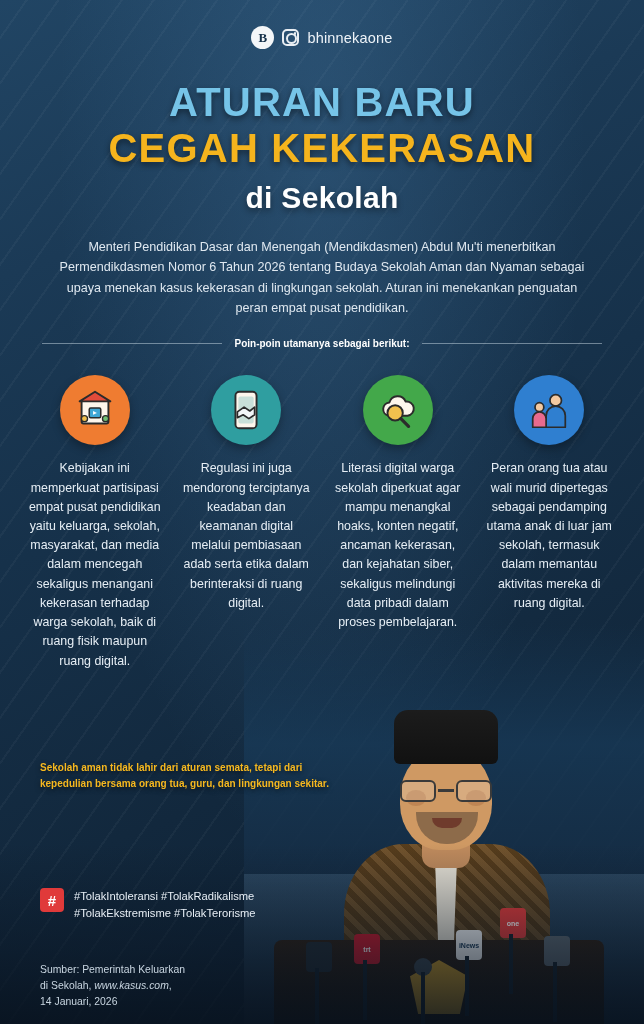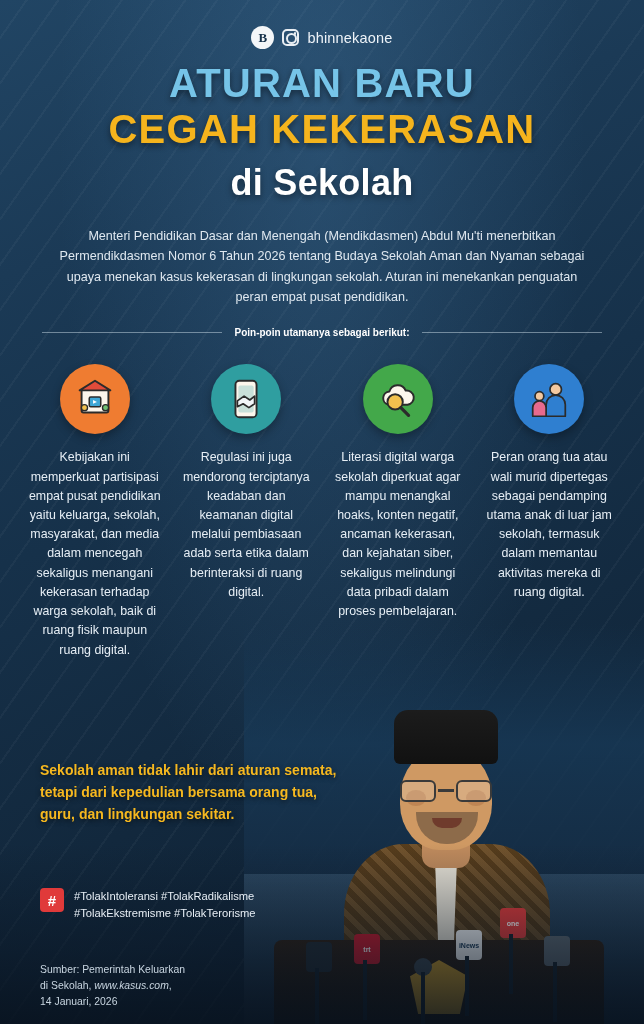--- a/index.html
+++ b/index.html
@@ -83,41 +83,41 @@
     border-radius: 50%;
     right: 1px; top: 1px;
   }
   .handle {
     color: #eef3f8;
     font-size: 14.5px;
     letter-spacing: .2px;
   }
 
   
-  .title-wrap { text-align: center; margin-top: 13px; }
+  .title-wrap { text-align: center; margin-top: 32px; }
   .title-1 {
     color: #76c4e8;
     font-size: 40px;
     font-weight: bold;
     letter-spacing: 1.2px;
     line-height: 1.05;
     text-shadow: 0 3px 6px rgba(0,0,0,.45);
   }
   .title-2 {
     color: #f5b41d;
     font-size: 40px;
     font-weight: bold;
     letter-spacing: 1.2px;
     line-height: 1.12;
     margin-top: 3px;
     text-shadow: 0 3px 6px rgba(0,0,0,.45);
   }
   .title-3 {
     color: #ffffff;
-    font-size: 36px;
+    font-size: 30px;
     font-weight: bold;
     margin-top: 10px;
     letter-spacing: .3px;
     text-shadow: 0 3px 6px rgba(0,0,0,.4);
   }
 
   
   .intro {
     margin: 22px auto 0;
     width: 540px;
@@ -174,21 +174,21 @@
     line-height: 1.55;
   }
 
   
   .quote {
     position: absolute;
     left: 40px;
     top: 760px;
     width: 300px;
     color: #f6b81f;
-    font-size: 14px;
+    font-size: 10px;
     font-weight: bold;
     line-height: 1.56;
     z-index: 6;
     text-shadow: 0 2px 5px rgba(0,0,0,.5);
   }
 
   
   .tags {
     position: absolute;
     left: 40px;

